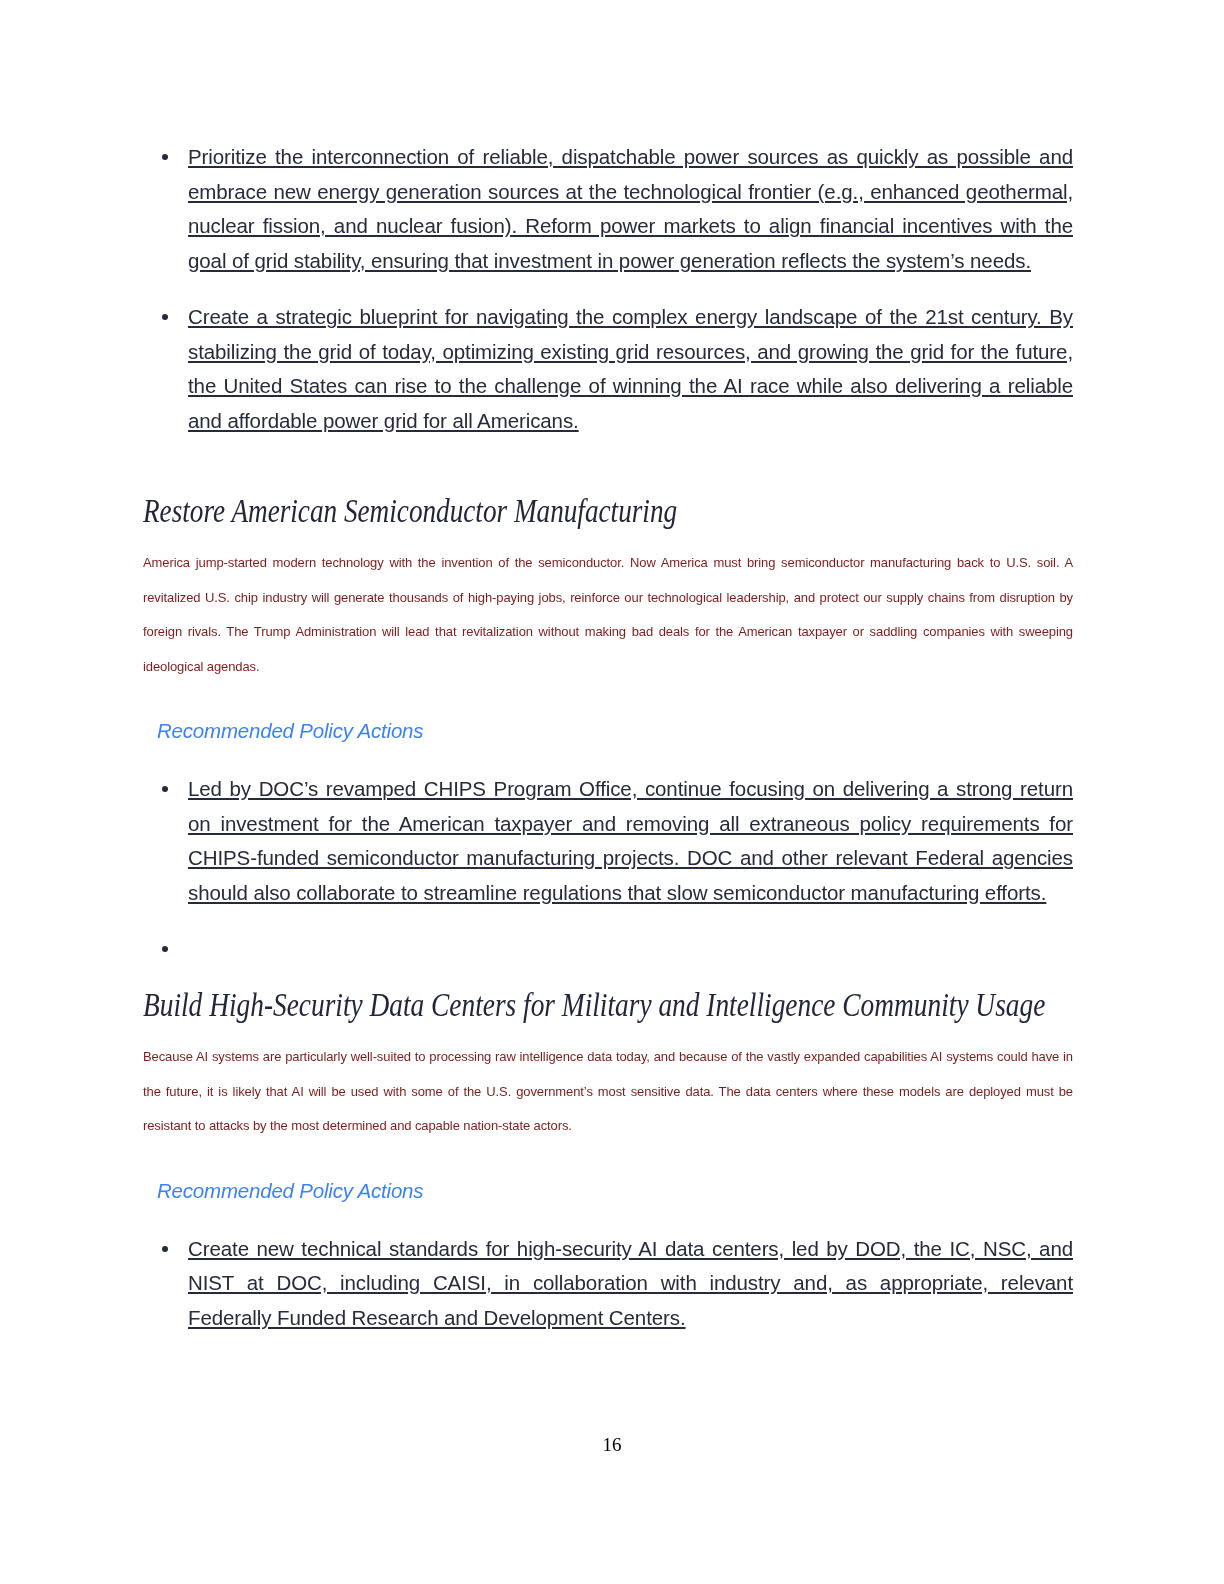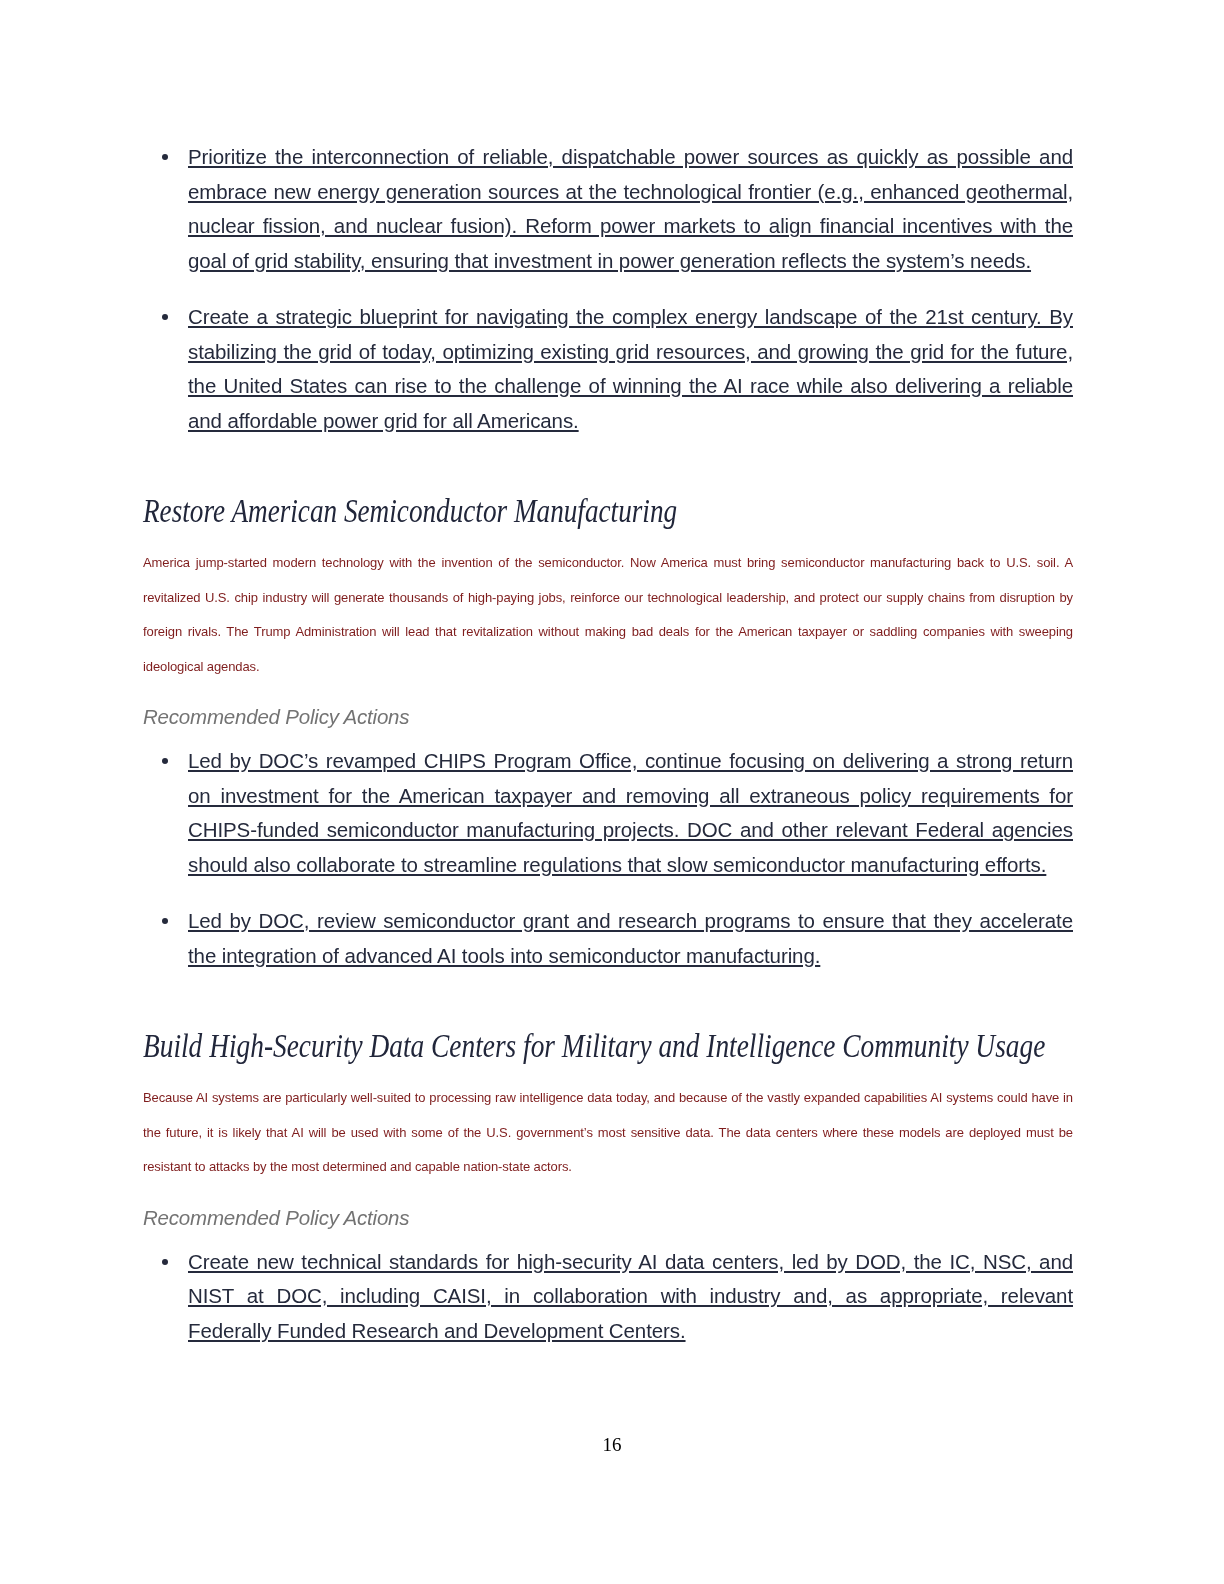--- a/index.html
+++ b/index.html
@@ -83,22 +83,22 @@
   .section-heading.sh-1 { transform: scaleX(0.80); }
   .section-heading.sh-2 { transform: scaleX(0.805); }
 
   
   .subhead {
     font-family: "Liberation Sans", sans-serif;
     font-style: italic;
     font-size: 20.5px;
     line-height: 30px;
     letter-spacing: -0.2px;
-    margin: 0;
-    color: #737373;
+    margin: 14px;
+    color: #3b82f6;
   }
 
   
   ul.bullets {
     list-style: none;
     margin: 0;
     padding: 0;
   }
   ul.bullets > li {
     position: relative;
@@ -167,21 +167,20 @@
       <div class="gap-after-para"></div>
       <p class="subhead">Recommended Policy Actions</p>
       <div class="gap-after-subhead"></div>
       <ul class="bullets">
         <li>
           <span class="bullet-dot"></span>
           <span>Led by DOC’s revamped CHIPS Program Office, continue focusing on delivering a strong return on investment for the American taxpayer and removing all extraneous policy requirements for CHIPS-funded semiconductor manufacturing projects. DOC and other relevant Federal agencies should also collaborate to streamline regulations that slow semiconductor manufacturing efforts.</span>
         </li>
         <li>
           <span class="bullet-dot"></span>
-          <span>Led by DOC, review semiconductor grant and research programs to ensure that they accelerate the integration of advanced AI tools into semiconductor manufacturing.</span>
         </li>
       </ul>
     </div>
 
     <div class="gap-section"></div>
 
     <div>
       <h2 class="section-heading sh-2">Build High-Security Data Centers for Military and Intelligence Community Usage</h2>
       <div class="gap-after-heading"></div>
       <p class="body-text">Because AI systems are particularly well-suited to processing raw intelligence data today, and because of the vastly expanded capabilities AI systems could have in the future, it is likely that AI will be used with some of the U.S. government’s most sensitive data. The data centers where these models are deployed must be resistant to attacks by the most determined and capable nation-state actors.</p>

